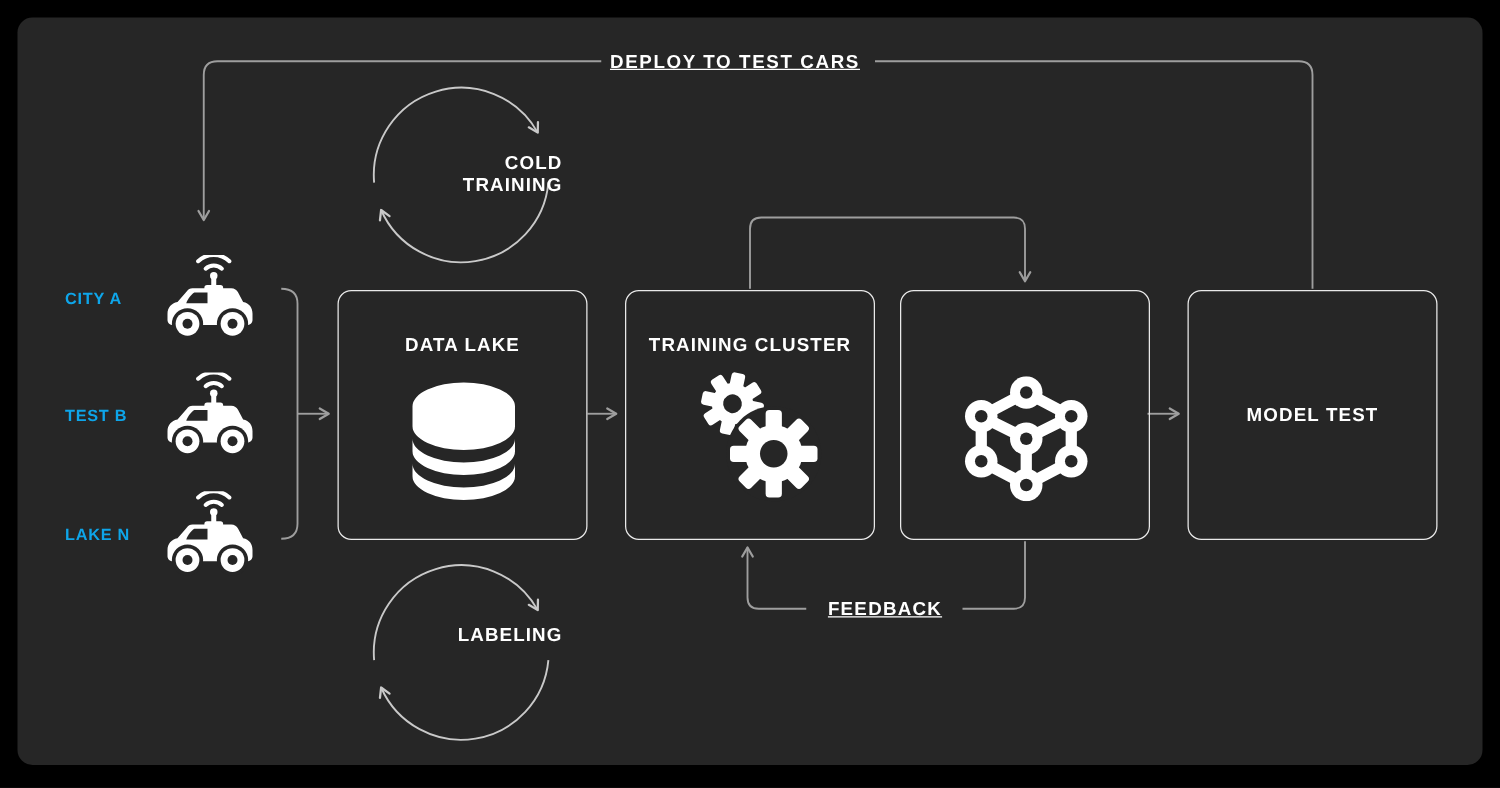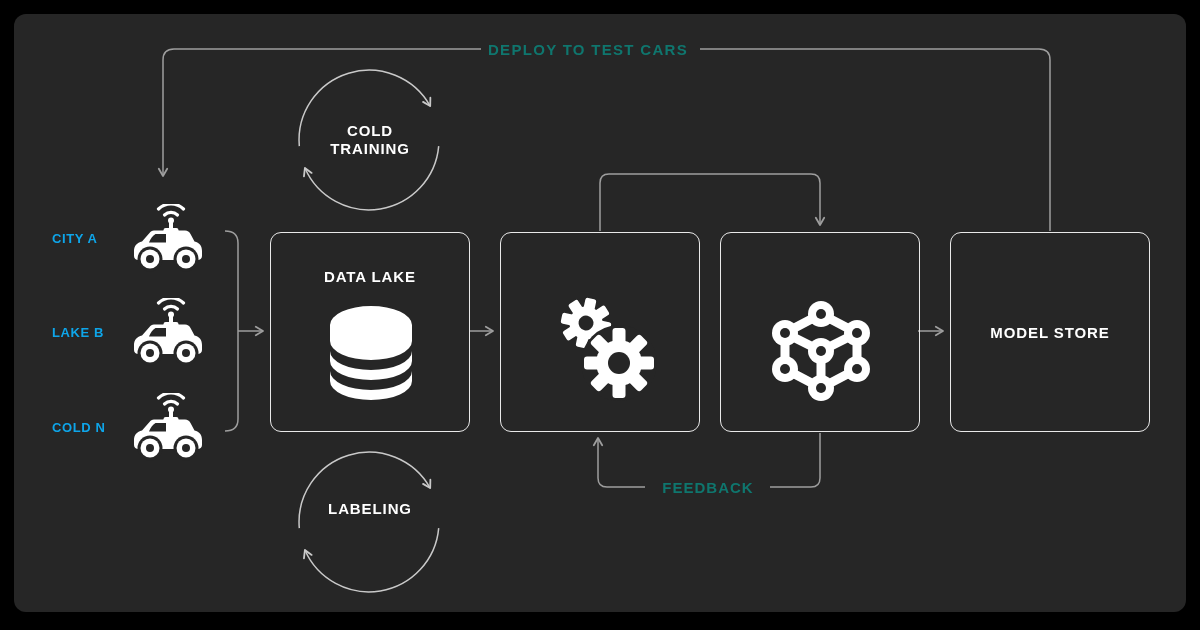--- a/index.html
+++ b/index.html
@@ -10,25 +10,25 @@
   .connector-layer{position:absolute;left:0;top:0;width:1200px;height:630px;}
 
   .stage-box{position:absolute;top:232px;width:200px;height:200px;box-sizing:border-box;
              border:1.5px solid #e9e9e9;border-radius:11px;padding-left:28px;}
   .stage-title{position:absolute;top:35px;left:0;width:100%;text-align:center;
                font-size:15px;font-weight:600;letter-spacing:.9px;color:#fff;}
   .stage-title.center-v{top:0;height:100%;display:flex;align-items:center;justify-content:center;}
   .stage-icon{position:absolute;}
 
   .flow-label{position:absolute;text-align:center;font-size:15px;font-weight:600;
-              letter-spacing:1.3px;color:#0f766e;}
+              letter-spacing:1.3px;color:#ffffff;text-decoration:underline;}
   #deploy-label{left:468px;top:41px;width:240px;}
   #feedback-label{left:628px;top:479px;width:160px;letter-spacing:1px;text-align:center;}
 
-  .cycle-label{position:absolute;left:290px;width:160px;text-align:center;
+  .cycle-label{position:absolute;left:290px;width:160px;text-align:right;
                font-size:15px;font-weight:600;letter-spacing:.9px;line-height:18px;color:#fff;}
   #cold-label{top:122px;}
   #labeling-label{top:500px;}
 
   .source-label{position:absolute;left:52px;width:70px;font-size:13px;font-weight:600;
                 letter-spacing:.6px;color:#0ea5e9;}
   .car{position:absolute;left:128px;width:80px;height:68px;}
 </style>
 </head>
 <body>
@@ -77,22 +77,22 @@
 
 <div class="cycle-label" id="cold-label">
   <div>COLD</div>
   <div>TRAINING</div>
 </div>
 <div class="cycle-label" id="labeling-label">
   <div>LABELING</div>
 </div>
 
 <div class="source-label" style="top:231px">CITY A</div>
-<div class="source-label" style="top:325px">LAKE B</div>
-<div class="source-label" style="top:420px">COLD N</div>
+<div class="source-label" style="top:325px">TEST B</div>
+<div class="source-label" style="top:420px">LAKE N</div>
 
 <svg class="car" style="top:204px" viewBox="0 0 80 68">
     <use href="#car-symbol"></use>
   </svg>
 <svg class="car" style="top:298px" viewBox="0 0 80 68">
     <use href="#car-symbol"></use>
   </svg>
 <svg class="car" style="top:393px" viewBox="0 0 80 68">
     <use href="#car-symbol"></use>
   </svg>
@@ -100,20 +100,21 @@
 <div class="stage-box" style="left:270px">
   <div class="stage-title">DATA LAKE</div>
   <svg class="stage-icon" style="left:55px;top:70px" width="90" height="100" viewBox="0 0 90 100" fill="#ffffff">
     <path d="M 4 22 A 41 19 0 0 1 86 22 L 86 38 A 41 19 0 0 1 4 38 Z"></path>
     <path d="M 4 48 A 41 19 0 0 0 86 48 L 86 58 A 41 19 0 0 1 4 58 Z"></path>
     <path d="M 4 68 A 41 19 0 0 0 86 68 L 86 78 A 41 19 0 0 1 4 78 Z"></path>
   </svg>
 </div>
 
 <div class="stage-box" style="left:500px">
+  <div class="stage-title">TRAINING CLUSTER</div>
   <svg class="stage-icon" style="left:48px;top:52px" width="110" height="120" viewBox="0 0 110 120">
     <g fill="#ffffff" transform="translate(37,38) rotate(12)">
       <rect x="-5.5" y="-25" width="11" height="50" rx="2.5"></rect>
       <rect x="-5.5" y="-25" width="11" height="50" rx="2.5" transform="rotate(45)"></rect>
       <rect x="-5.5" y="-25" width="11" height="50" rx="2.5" transform="rotate(90)"></rect>
       <rect x="-5.5" y="-25" width="11" height="50" rx="2.5" transform="rotate(135)"></rect>
       <circle r="16.5"></circle>
     </g>
     <circle cx="37" cy="38" r="7.5" fill="#262626" transform="rotate(12 37 38)"></circle>
     <circle cx="70" cy="78" r="38" fill="#262626"></circle>
@@ -150,21 +151,21 @@
         <circle cx="88" cy="32" r="5"></circle>
       <circle cx="52" cy="50" r="5"></circle>
         <circle cx="16" cy="68" r="5"></circle>
         <circle cx="88" cy="68" r="5"></circle>
       <circle cx="52" cy="87" r="5"></circle>
     </g>
   </svg>
 </div>
 
 <div class="stage-box" style="left:950px">
-  <div class="stage-title center-v">MODEL STORE</div>
+  <div class="stage-title center-v">MODEL TEST</div>
 </div>
 
 <svg width="0" height="0" style="position:absolute" aria-hidden="true">
   <defs>
     <symbol id="car-symbol" viewBox="0 0 80 68">
       <g fill="#ffffff">
         <circle cx="43" cy="16.5" r="3"></circle>
         <path d="M 36.5 11 A 9.5 9.5 0 0 1 49.5 11" fill="none" stroke="#ffffff" stroke-width="3.2" stroke-linecap="round"></path>
         <path d="M 30.5 5 A 18 18 0 0 1 55.5 5" fill="none" stroke="#ffffff" stroke-width="3.2" stroke-linecap="round"></path>
         <rect x="41" y="18" width="4" height="9"></rect>

